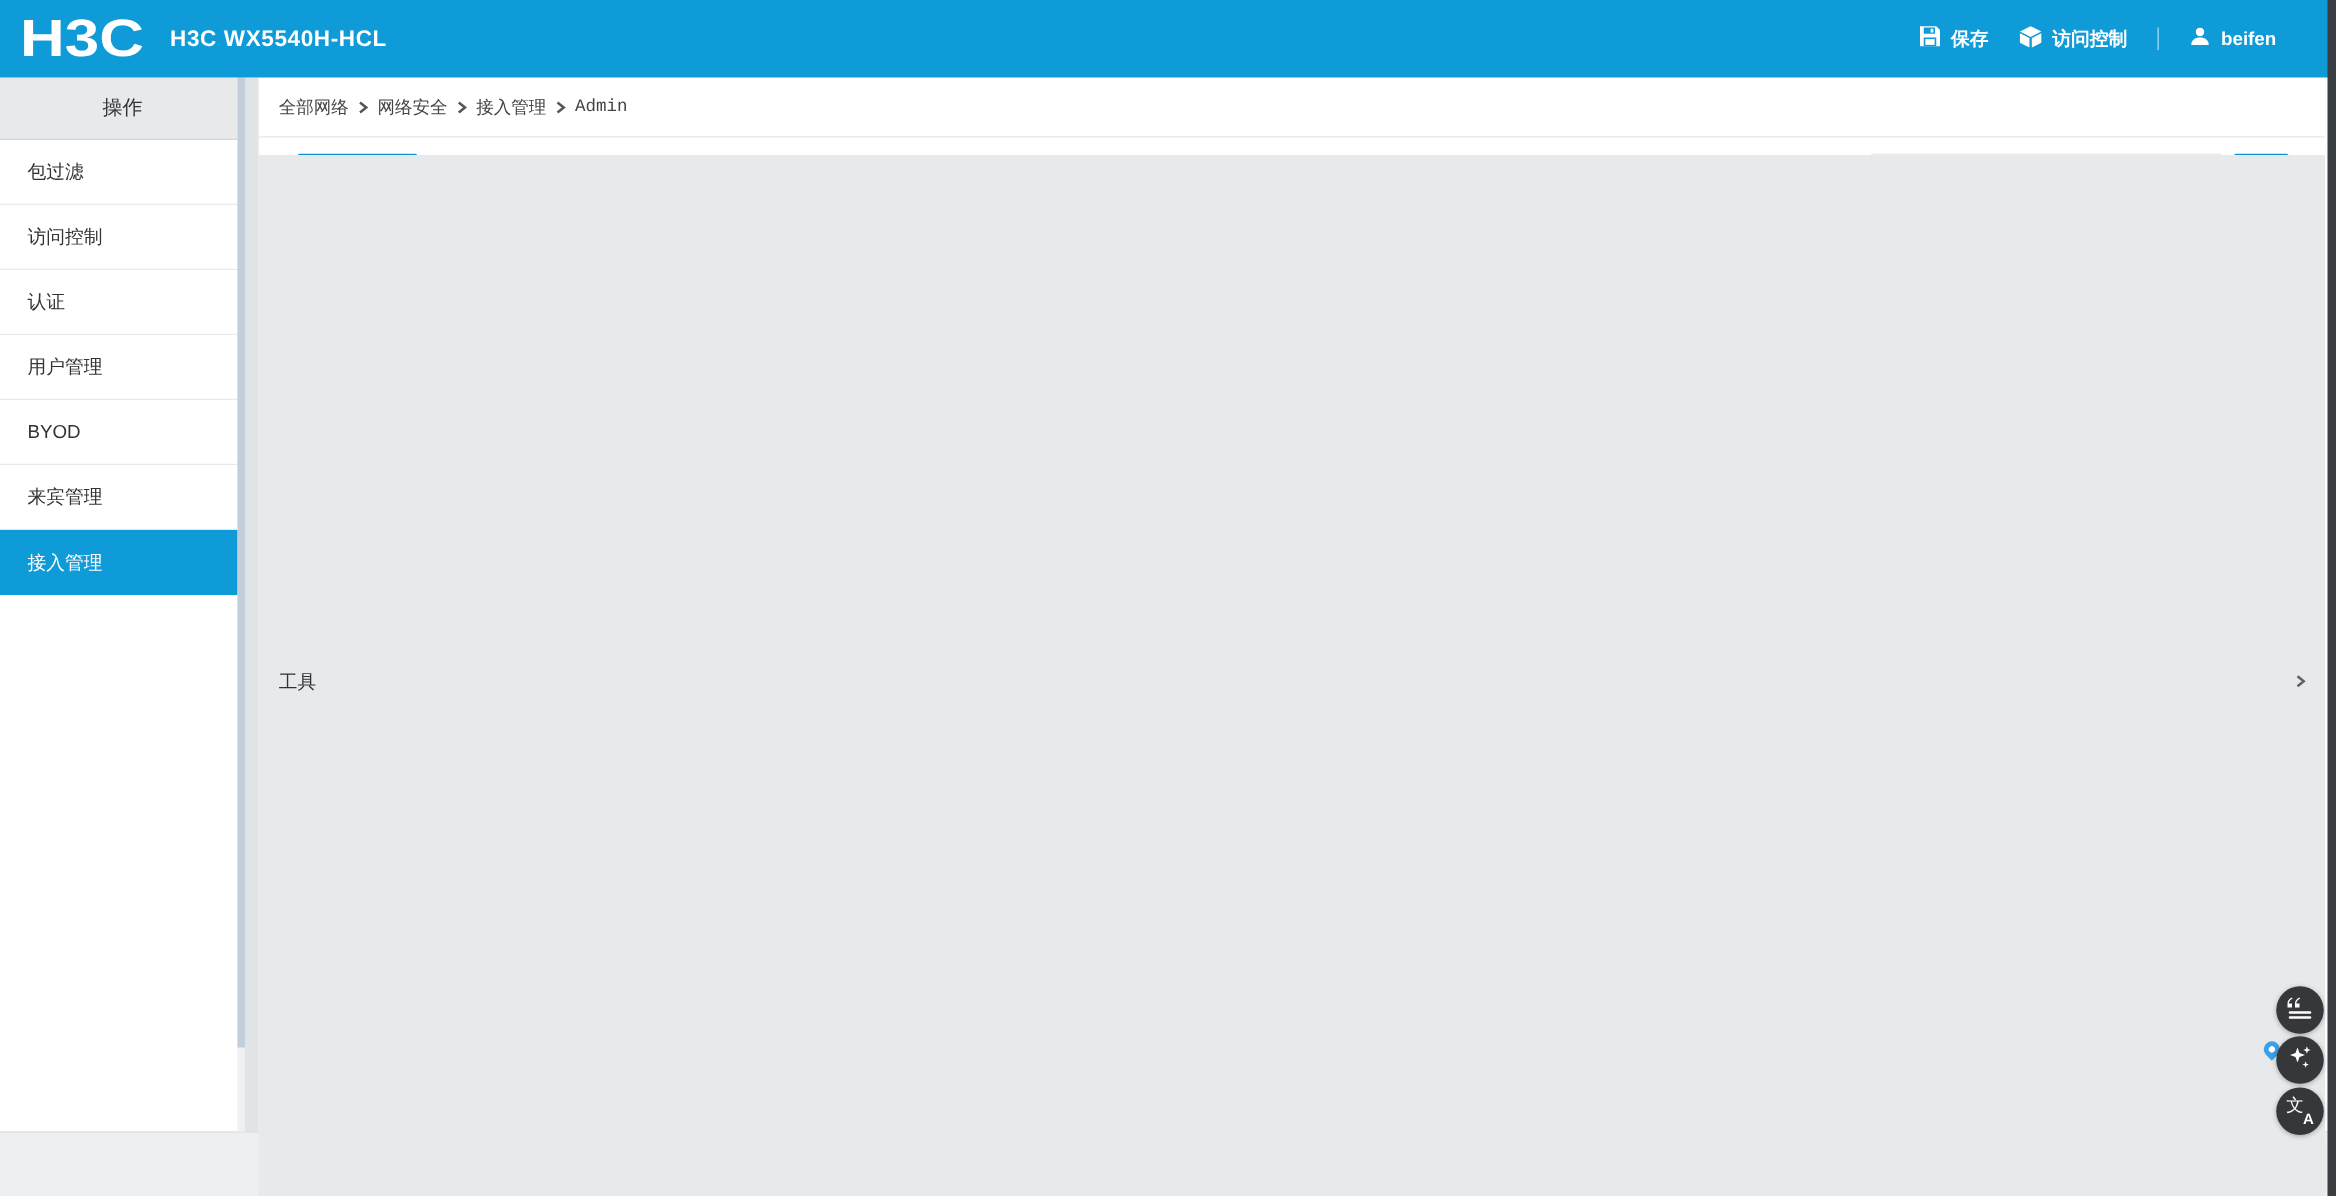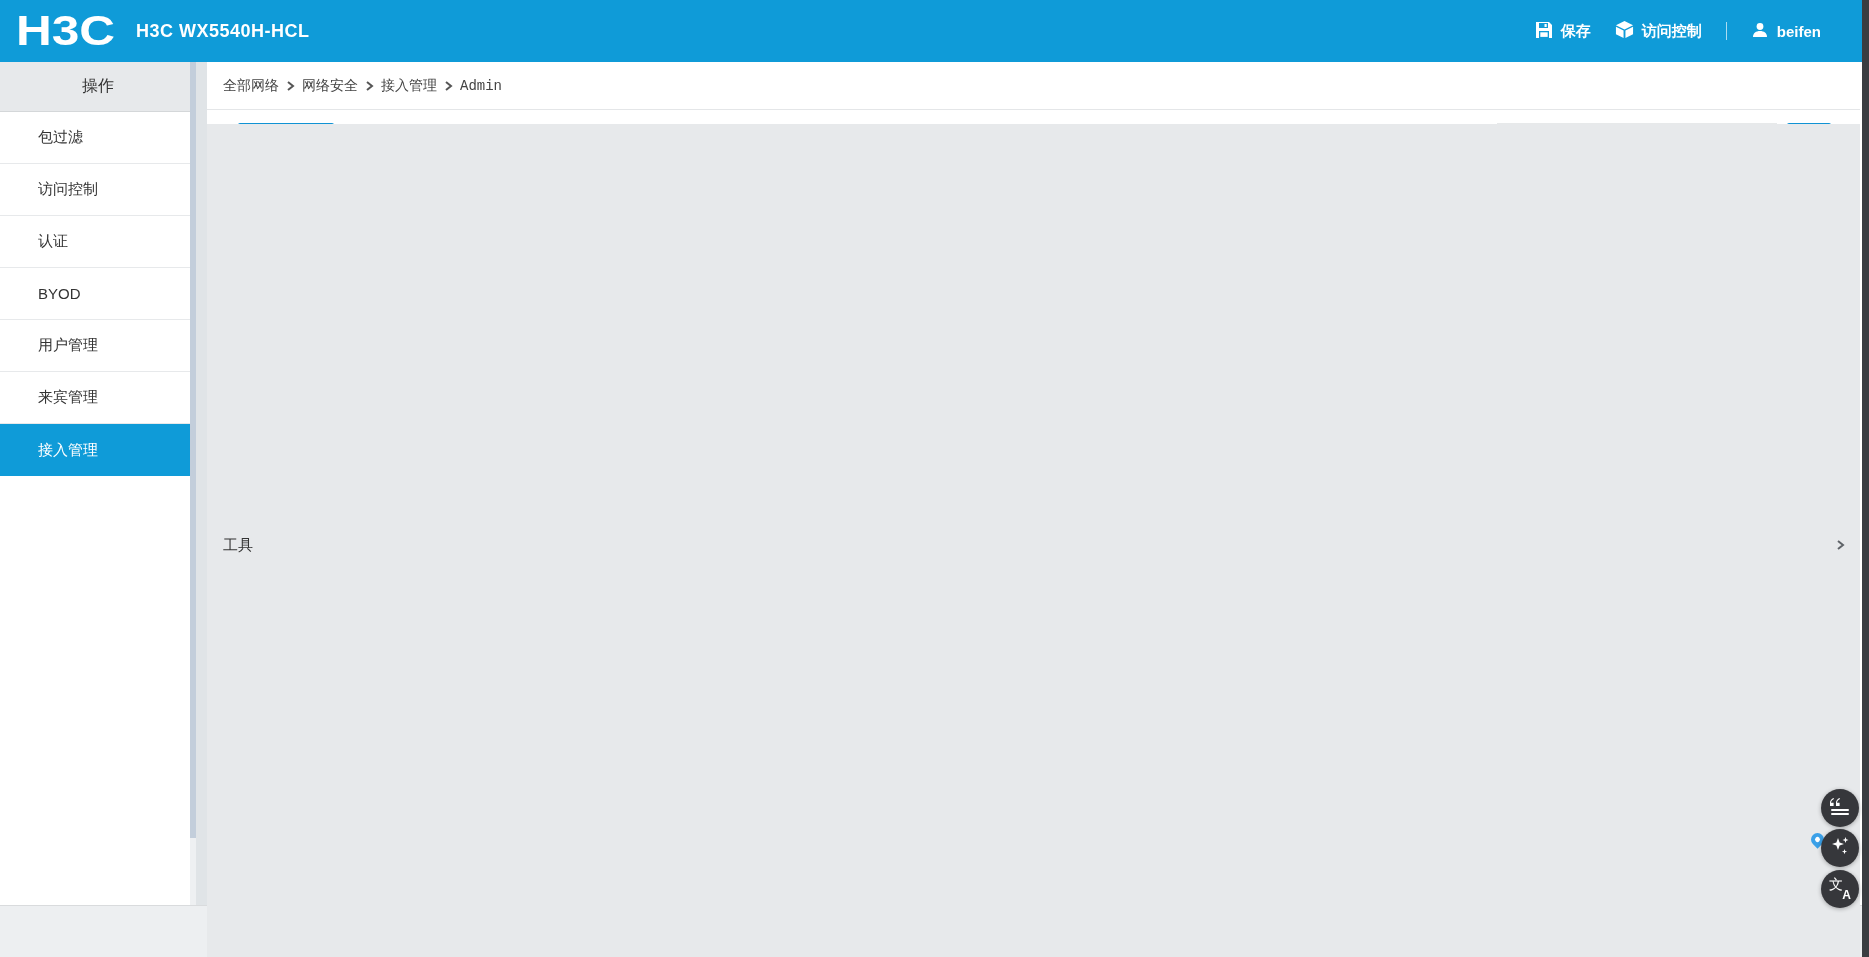--- a/index.html
+++ b/index.html
@@ -12,21 +12,21 @@
   .device-title { margin-left:36px; font-size:18px; font-weight:700; letter-spacing:.5px; }
   .header-right { margin-left:auto; margin-right:48px; display:flex; align-items:center; gap:24px; font-size:15px; font-weight:700; }
   .hdr-item { display:flex; align-items:center; gap:8px; cursor:pointer; }
   .hdr-divider { width:1px; height:18px; background:rgba(255,255,255,.65); }
 
   
   .sidebar { position:absolute; left:0; top:62px; width:196px; height:843px; background:#fff; z-index:1; }
   .sidebar-title { height:50px; background:#e7e9eb; border-bottom:1px solid #d4d7d9; display:flex; align-items:center; justify-content:center; font-size:16px; color:#333; }
   .side-item { height:52px; display:flex; align-items:center; font-size:15px; color:#333; padding:0 14px 0 16px; cursor:pointer; }
   .side-item.main { background:#e7e9eb; border-bottom:1px solid #d4d7d9; }
-  .side-item.sub  { background:#fff; border-bottom:1px solid #e7e9eb; padding-left:38px; }
+  .side-item.sub  { background:#fff; border-bottom:1px solid #e7e9eb; padding-left:22px; }
   .side-item.expanded { color:#1e9ad6; }
   .side-item.selected { background:#0f9bd8; color:#fff; border-bottom:none; }
   .side-item .chev { margin-left:auto; display:flex; }
   .sidebar-scrollbar { position:absolute; right:0; top:0; width:6px; height:100%; background:#eef0f2; }
   .sidebar-scrollbar .thumb { position:absolute; top:0; left:0; width:6px; height:776px; background:#c3cedb; }
   .side-gap { position:absolute; left:196px; top:62px; width:11px; height:843px; background:#e0e4e7; }
 
   
   .main { position:absolute; left:207px; top:62px; width:1653px; height:843px; background:#fff; }
   .breadcrumb { height:48px; border-bottom:1px solid #e4e6e8; display:flex; align-items:center; padding-left:16px; gap:7px; font-size:14px; color:#444; }
@@ -185,24 +185,24 @@
   <div class="side-item sub">
       <span>包过滤</span>
     </div>
   <div class="side-item sub">
       <span>访问控制</span>
     </div>
   <div class="side-item sub">
       <span>认证</span>
     </div>
   <div class="side-item sub">
+      <span>用户管理</span>
+    </div>
+  <div class="side-item sub">
       <span>BYOD</span>
-    </div>
-  <div class="side-item sub">
-      <span>用户管理</span>
     </div>
   <div class="side-item sub">
       <span>来宾管理</span>
     </div>
   <div class="side-item sub selected">
       <span>接入管理</span>
     </div>
 
   <div class="side-item main">
       <span>系统</span>

